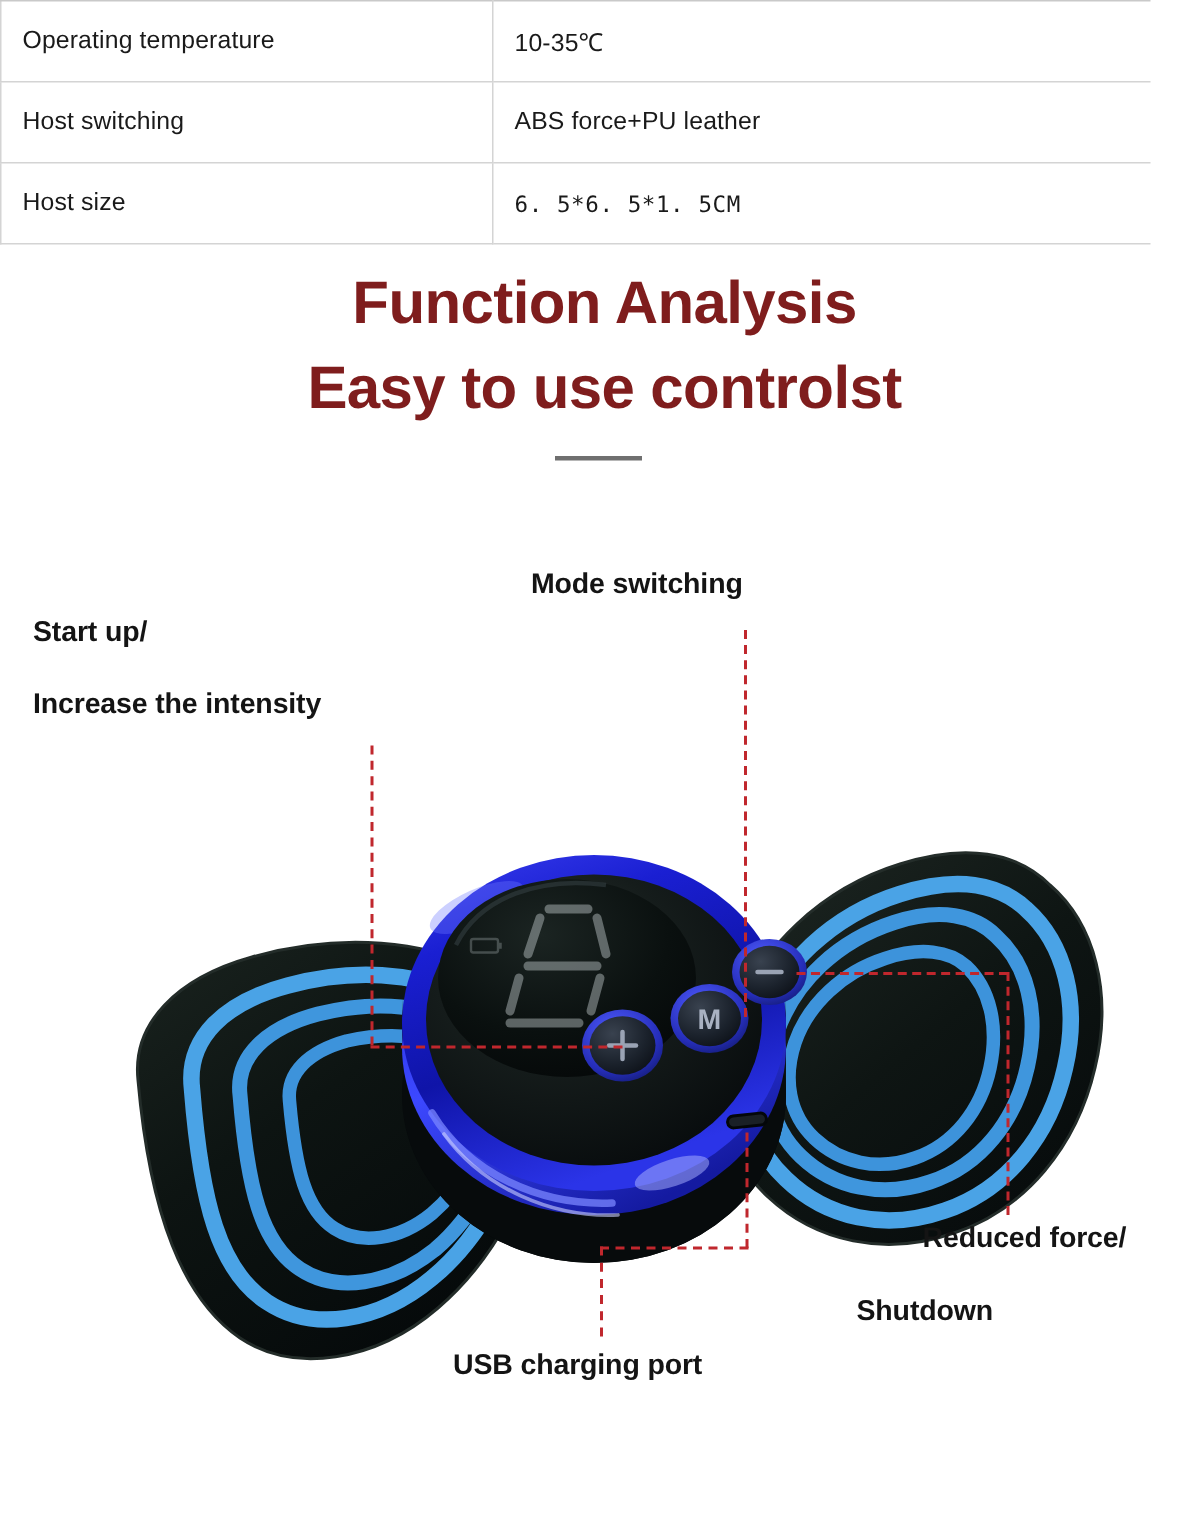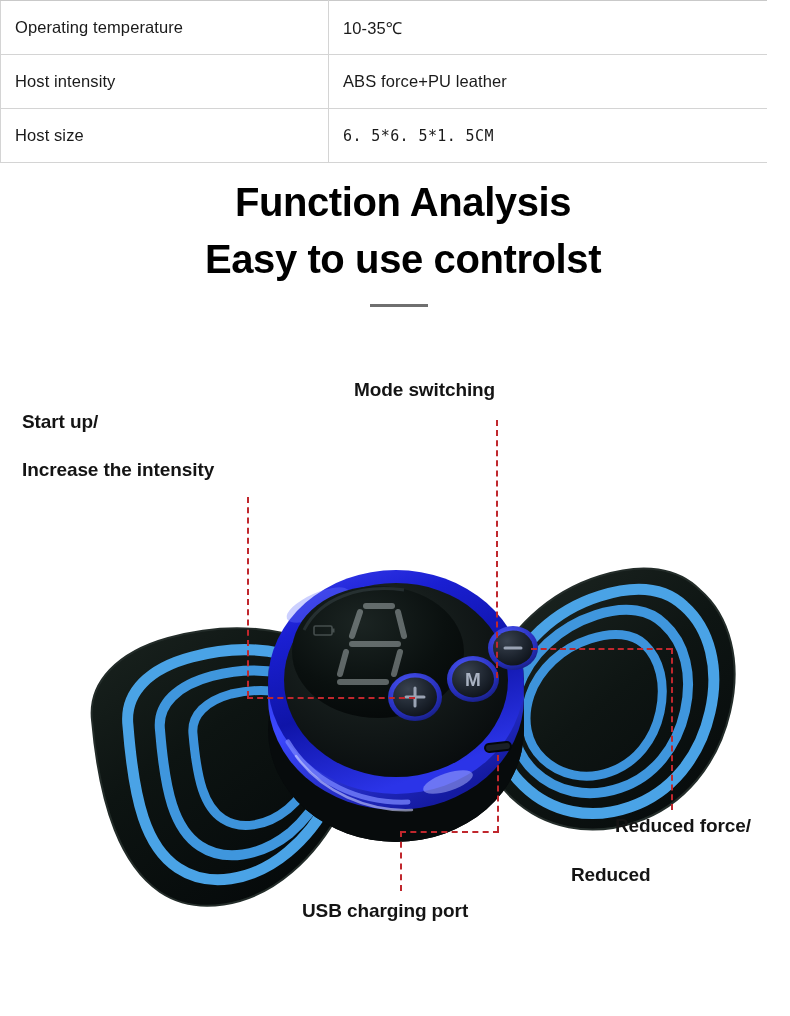--- a/index.html
+++ b/index.html
@@ -50,21 +50,21 @@
   .heading-block {
     position: absolute;
     left: 0;
     top: 174px;
     width: 790px;
     text-align: center;
   }
   .heading-line {
     font-size: 40px;
     font-weight: 700;
-    color: #000000;
+    color: #7f1d1d;
     letter-spacing: -0.4px;
     line-height: 1.42;
     white-space: nowrap;
     padding-left: 16px;
   }
   .heading-rule {
     position: absolute;
     left: 370px;
     top: 304px;
     width: 58px;
@@ -138,21 +138,21 @@
 
 <div id="page">
 
   <table class="spec-table">
     <tbody>
       <tr>
         <td class="col-label">Operating temperature</td>
         <td>10-35℃</td>
       </tr>
       <tr>
-        <td class="col-label">Host intensity</td>
+        <td class="col-label">Host switching</td>
         <td>ABS force+PU leather</td>
       </tr>
       <tr>
         <td class="col-label">Host size</td>
         <td class="mono-val">6. 5*6. 5*1. 5CM</td>
       </tr>
     </tbody>
   </table>
 
   <div class="heading-block">
@@ -341,16 +341,16 @@
   <div class="lead-h ld-minus-h"></div>
   <div class="lead-v ld-minus-v"></div>
   <div class="lead-v ld-usb-v"></div>
   <div class="lead-h ld-usb-h"></div>
   <div class="lead-v ld-usb-v2"></div>
 
   <div class="callout cl-mode">Mode switching</div>
   <div class="callout cl-startup">Start up/</div>
   <div class="callout cl-intensity">Increase the intensity</div>
   <div class="callout cl-reduced">Reduced force/</div>
-  <div class="callout cl-shutdown">Reduced</div>
+  <div class="callout cl-shutdown">Shutdown</div>
   <div class="callout cl-usb">USB charging port</div>
 
 </div>
 
 </body></html>

